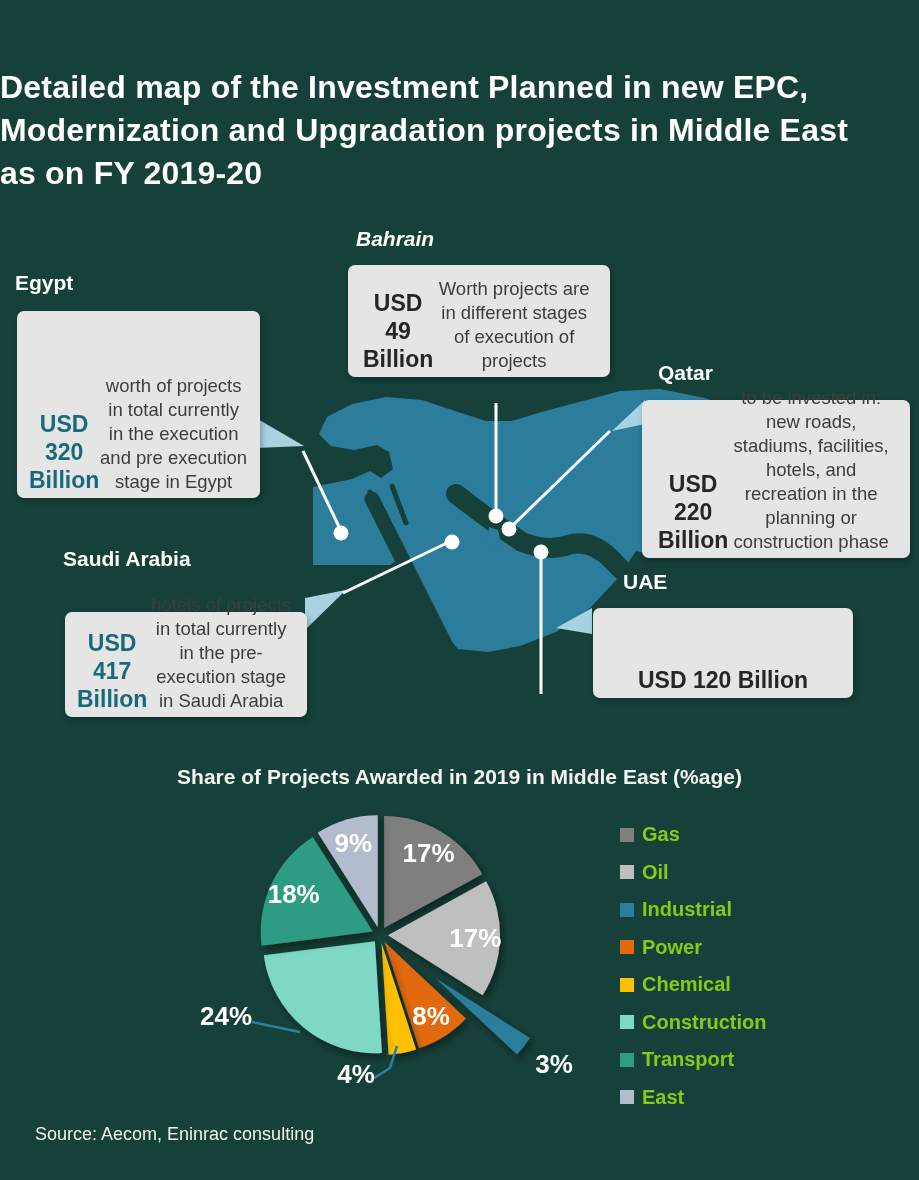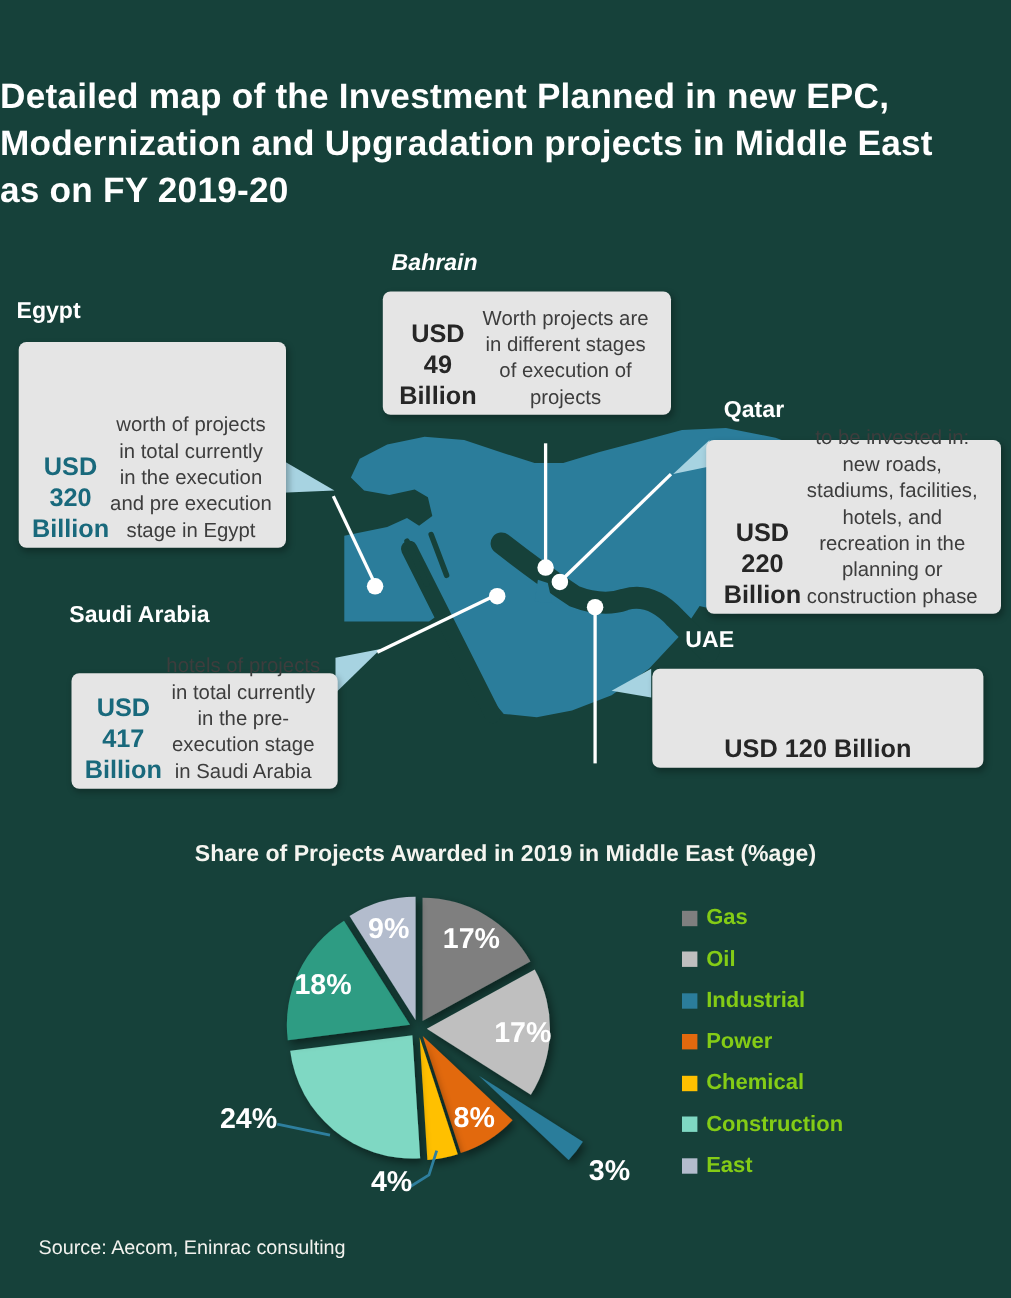--- a/index.html
+++ b/index.html
@@ -30,21 +30,21 @@
   .callout .desc{font-size:18.5px;line-height:24px;color:#3d3d3d;}
   #map-svg{position:absolute;left:0;top:220px;}
   #callout-egypt{left:17px;top:311px;width:243px;height:187px;padding:4px 12px;}
   #label-egypt{left:15px;top:271px;}
   #callout-bahrain{left:348px;top:265px;width:262px;height:112px;padding:4px 15px;}
   #label-bahrain{left:356px;top:227px;font-style:italic;}
   #callout-qatar{left:642px;top:400px;width:268px;height:158px;padding:4px 16px;}
   #label-qatar{left:658px;top:361px;}
   #callout-saudi{left:65px;top:612px;width:242px;height:105px;padding:4px 12px;}
   #label-saudi{left:63px;top:547px;}
-  #callout-uae{left:593px;top:608px;width:301px;height:90px;padding:4px 25px;}
+  #callout-uae{left:593px;top:608px;width:260px;height:90px;padding:4px 25px;}
   #label-uae{left:623px;top:570px;}
   .chart-title{
     position:absolute;left:0;right:0;top:765px;text-align:center;
     font-size:21px;font-weight:bold;color:#f5f5f0;
   }
   #pie-svg{position:absolute;left:100px;top:795px;}
   .legend{position:absolute;left:620px;top:816px;}
   .legend-item{display:flex;align-items:center;height:37.5px;}
   .legend-swatch{width:14px;height:14px;margin-right:8px;flex:0 0 auto;}
   .legend-label{font-size:20px;font-weight:bold;color:#84cc16;}
@@ -172,18 +172,22 @@
     </div>
     <div class="legend-item">
       <span class="legend-swatch" style="background: rgb(255, 192, 0);"></span>
       <span class="legend-label">Chemical</span>
     </div>
     <div class="legend-item">
       <span class="legend-swatch" style="background: rgb(127, 216, 195);"></span>
       <span class="legend-label">Construction</span>
     </div>
     <div class="legend-item">
+      <span class="legend-swatch" style="background: rgb(47, 156, 131);"></span>
+      <span class="legend-label">Transport</span>
+    </div>
+    <div class="legend-item">
       <span class="legend-swatch" style="background: rgb(179, 188, 205);"></span>
       <span class="legend-label">East</span>
     </div>
   </div>
 
 <div class="source">Source: Aecom, Eninrac consulting</div>
 
 </body></html>

